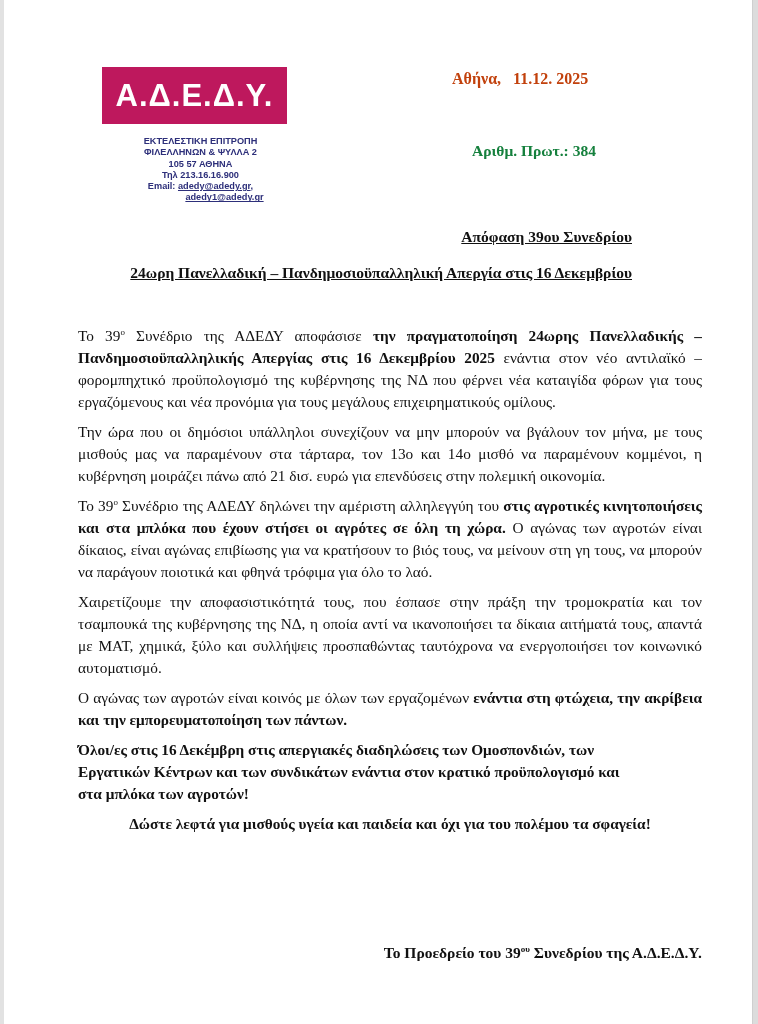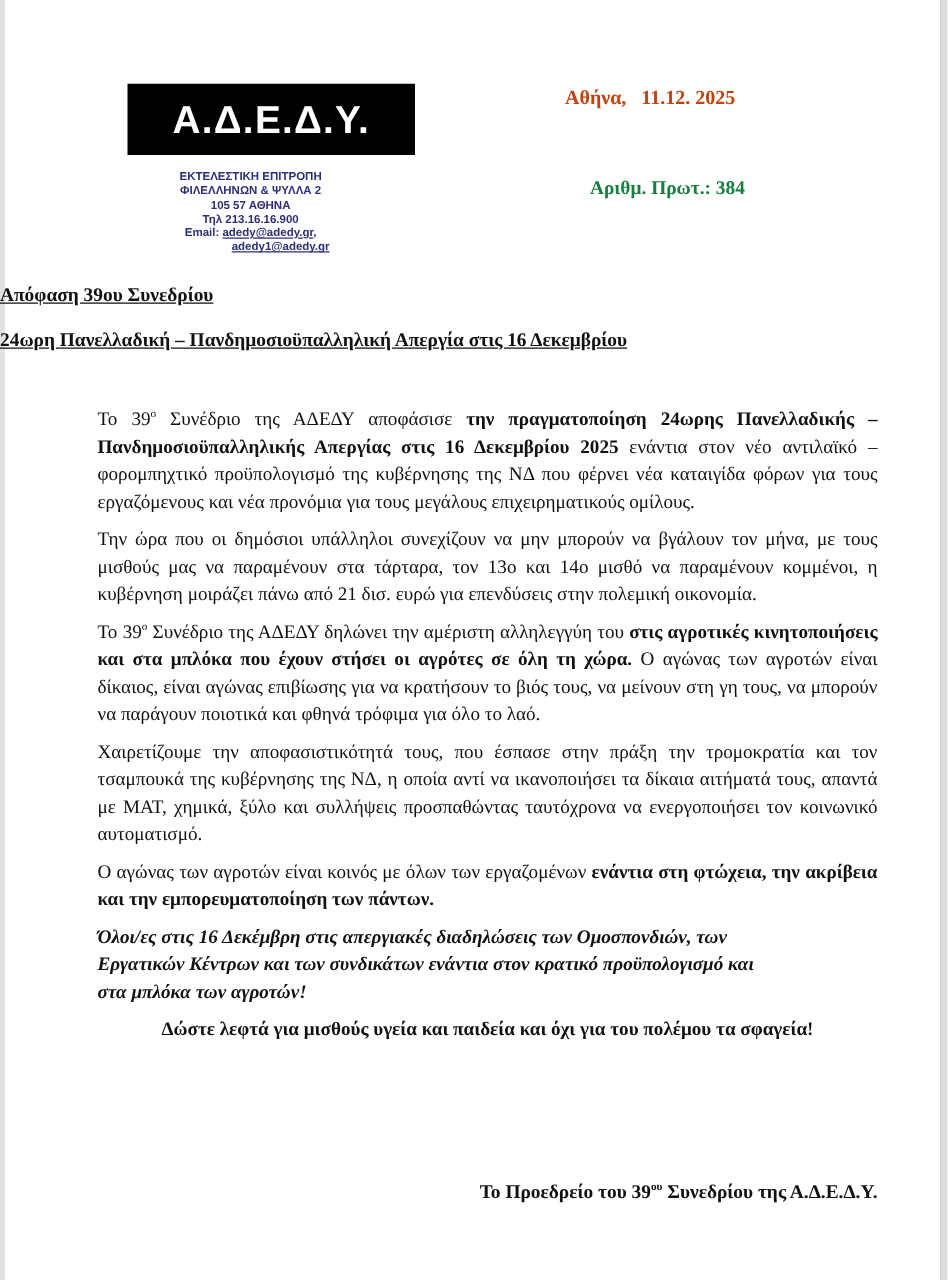--- a/index.html
+++ b/index.html
@@ -5,22 +5,22 @@
   html, body { margin: 0; padding: 0; }
   body {
     width: 758px; height: 1024px; overflow: hidden;
     background: #ffffff; position: relative;
     font-family: "Liberation Serif", serif; color: #111111;
   }
   .edge-left { position: absolute; left: 0; top: 0; width: 4px; height: 1024px; background: #e2e2e2; }
   .edge-right { position: absolute; right: 0; top: 0; width: 5px; height: 1024px; background: #dcdcdc; border-left: 1px solid #cfcfcf; }
 
   .logo-box {
-    position: absolute; left: 102px; top: 67px; width: 230px; height: 57px;
-    background: #000000; display: flex; align-items: center; justify-content: center;
+    position: absolute; left: 102px; top: 67px; width: 185px; height: 57px;
+    background: #be185d; display: flex; align-items: center; justify-content: center;
   }
   .logo-text {
     color: #ffffff; font-family: "Liberation Sans", sans-serif; font-weight: bold;
     font-size: 31px; letter-spacing: 1px;
   }
   .contact {
     position: absolute; left: 118px; top: 136px; width: 165px;
     font-family: "Liberation Sans", sans-serif; font-weight: bold; font-size: 9.2px;
     line-height: 11.3px; color: #2d2f7a; text-align: center;
   }
@@ -30,34 +30,34 @@
   .date {
     position: absolute; left: 452px; top: 70px;
     font-weight: bold; font-size: 16px; color: #c2410c;
   }
   .protocol {
     position: absolute; left: 472px; top: 142px;
     font-weight: bold; font-size: 15.5px; color: #15803d;
   }
 
   .title1, .title2 {
-    position: absolute; left: 0; width: 632px; text-align: left;
+    position: absolute; left: 0; width: 632px; text-align: right;
     font-weight: bold; font-size: 15.5px; text-decoration: underline;
   }
   .title1 { top: 228px; }
   .title2 { top: 264px; }
 
   .body-text {
     position: absolute; left: 62px; width: 640px; top: 325px;
     font-size: 15.3px; line-height: 22px;
   }
   .body-text p { margin: 0 0 8px 16px; text-align: justify; }
   .body-text sup { font-size: 9px; line-height: 0; }
   .body-text b { font-weight: bold; }
-  .center-bold { text-align: right; font-weight: bold; font-style: italic; }
+  .center-bold { text-align: right; font-weight: bold; }
   .closing { text-align: center !important; font-weight: bold; margin-top: 8px !important; }
 
   .signature {
     position: absolute; right: 56px; top: 944px;
     font-weight: bold; font-size: 15.5px;
   }
   .signature sup { font-size: 9px; }
 </style>
 </head>
 <body>

